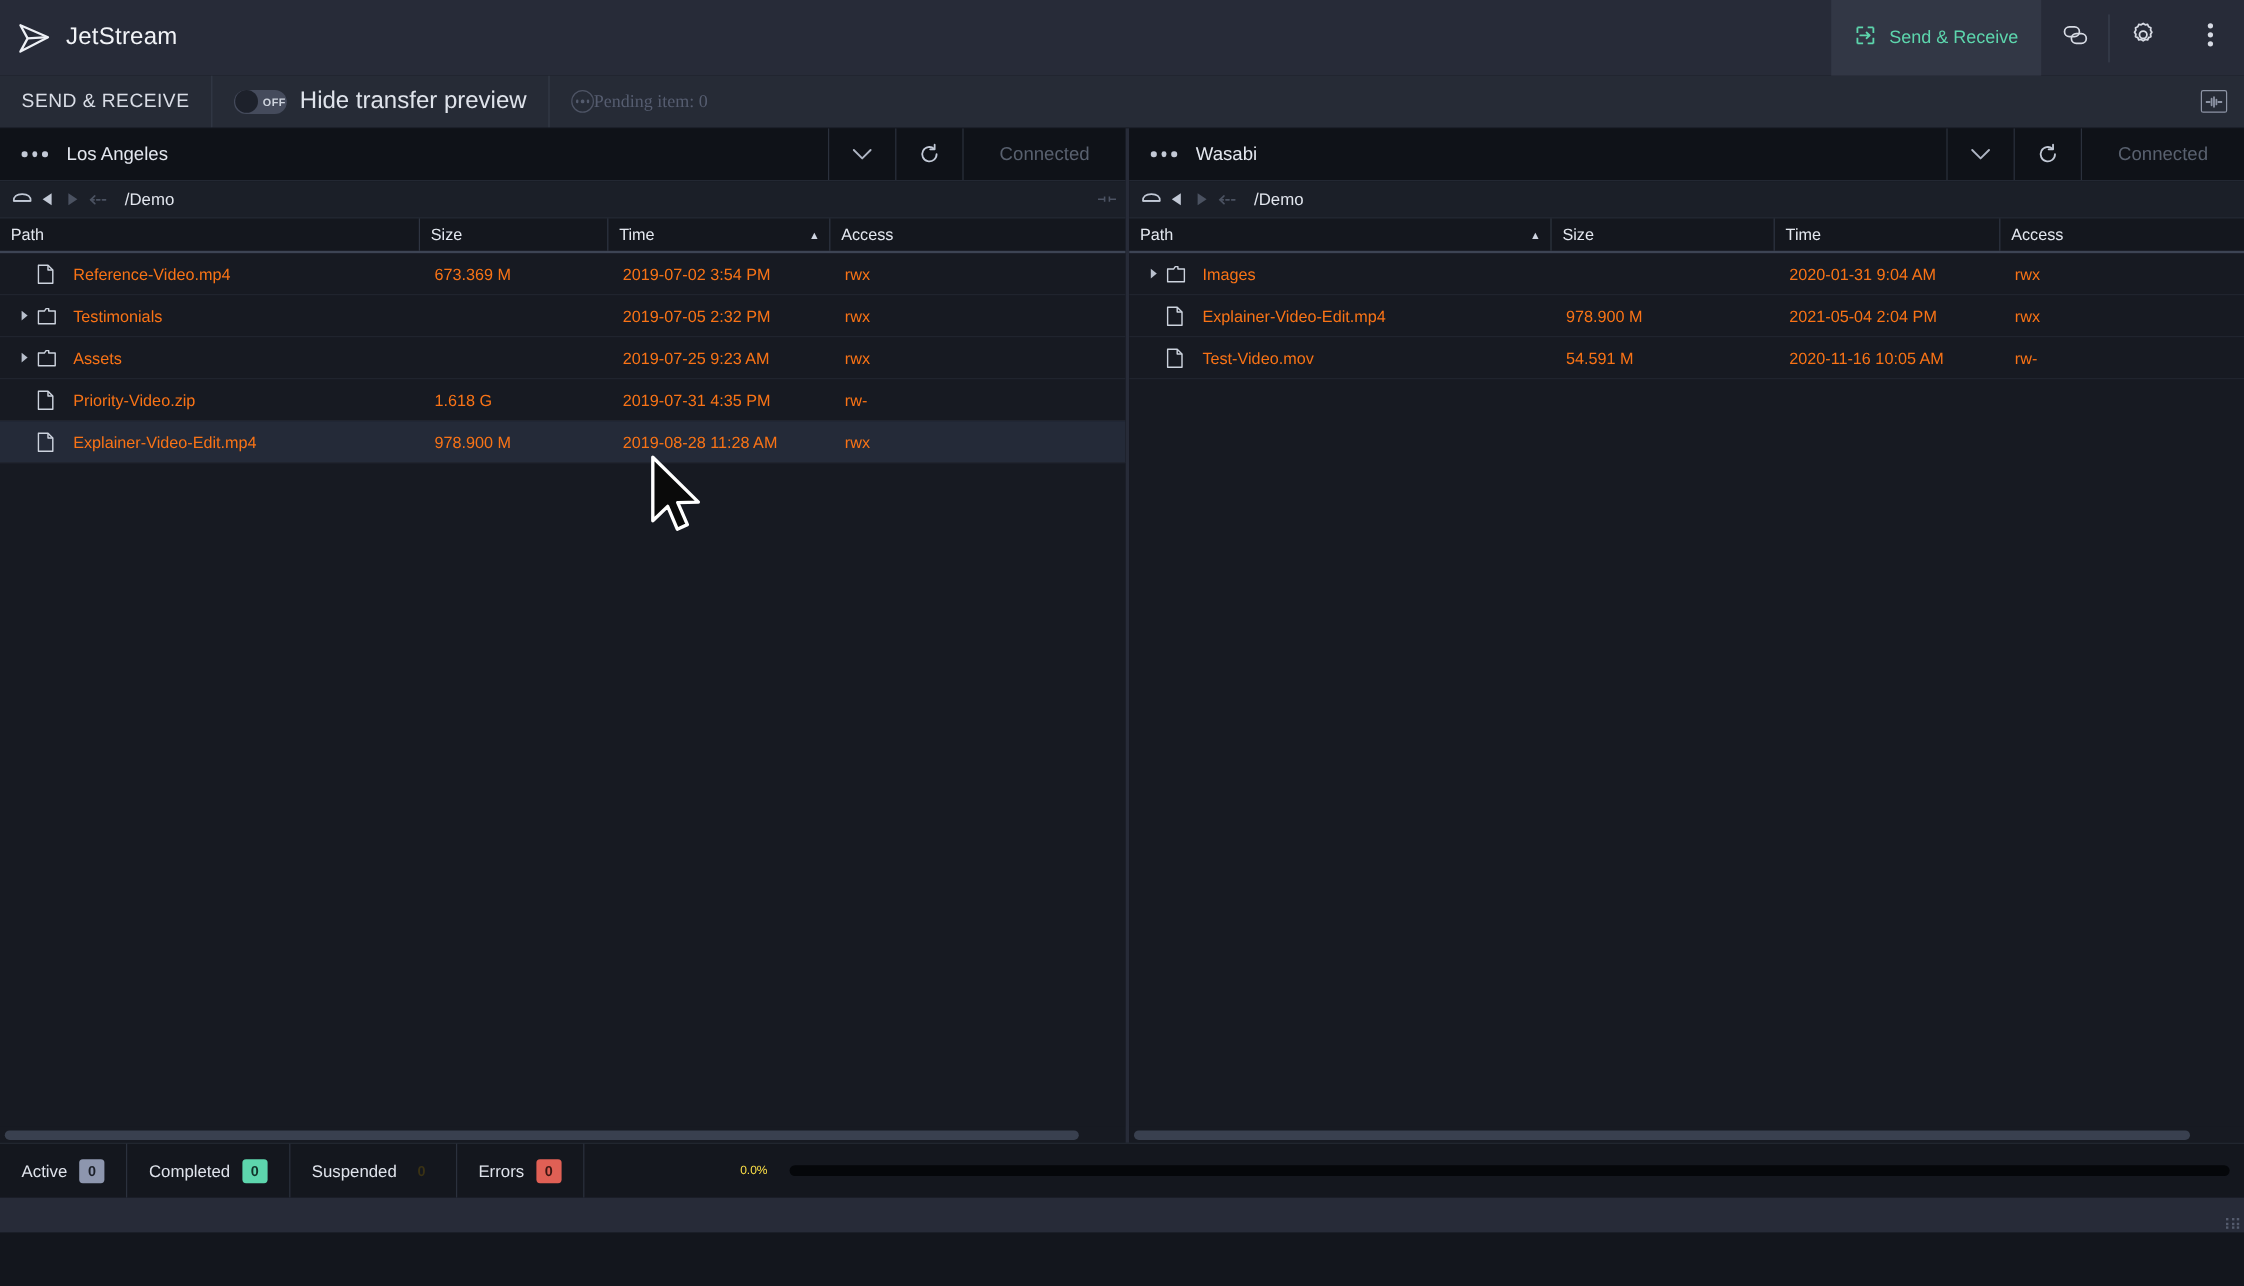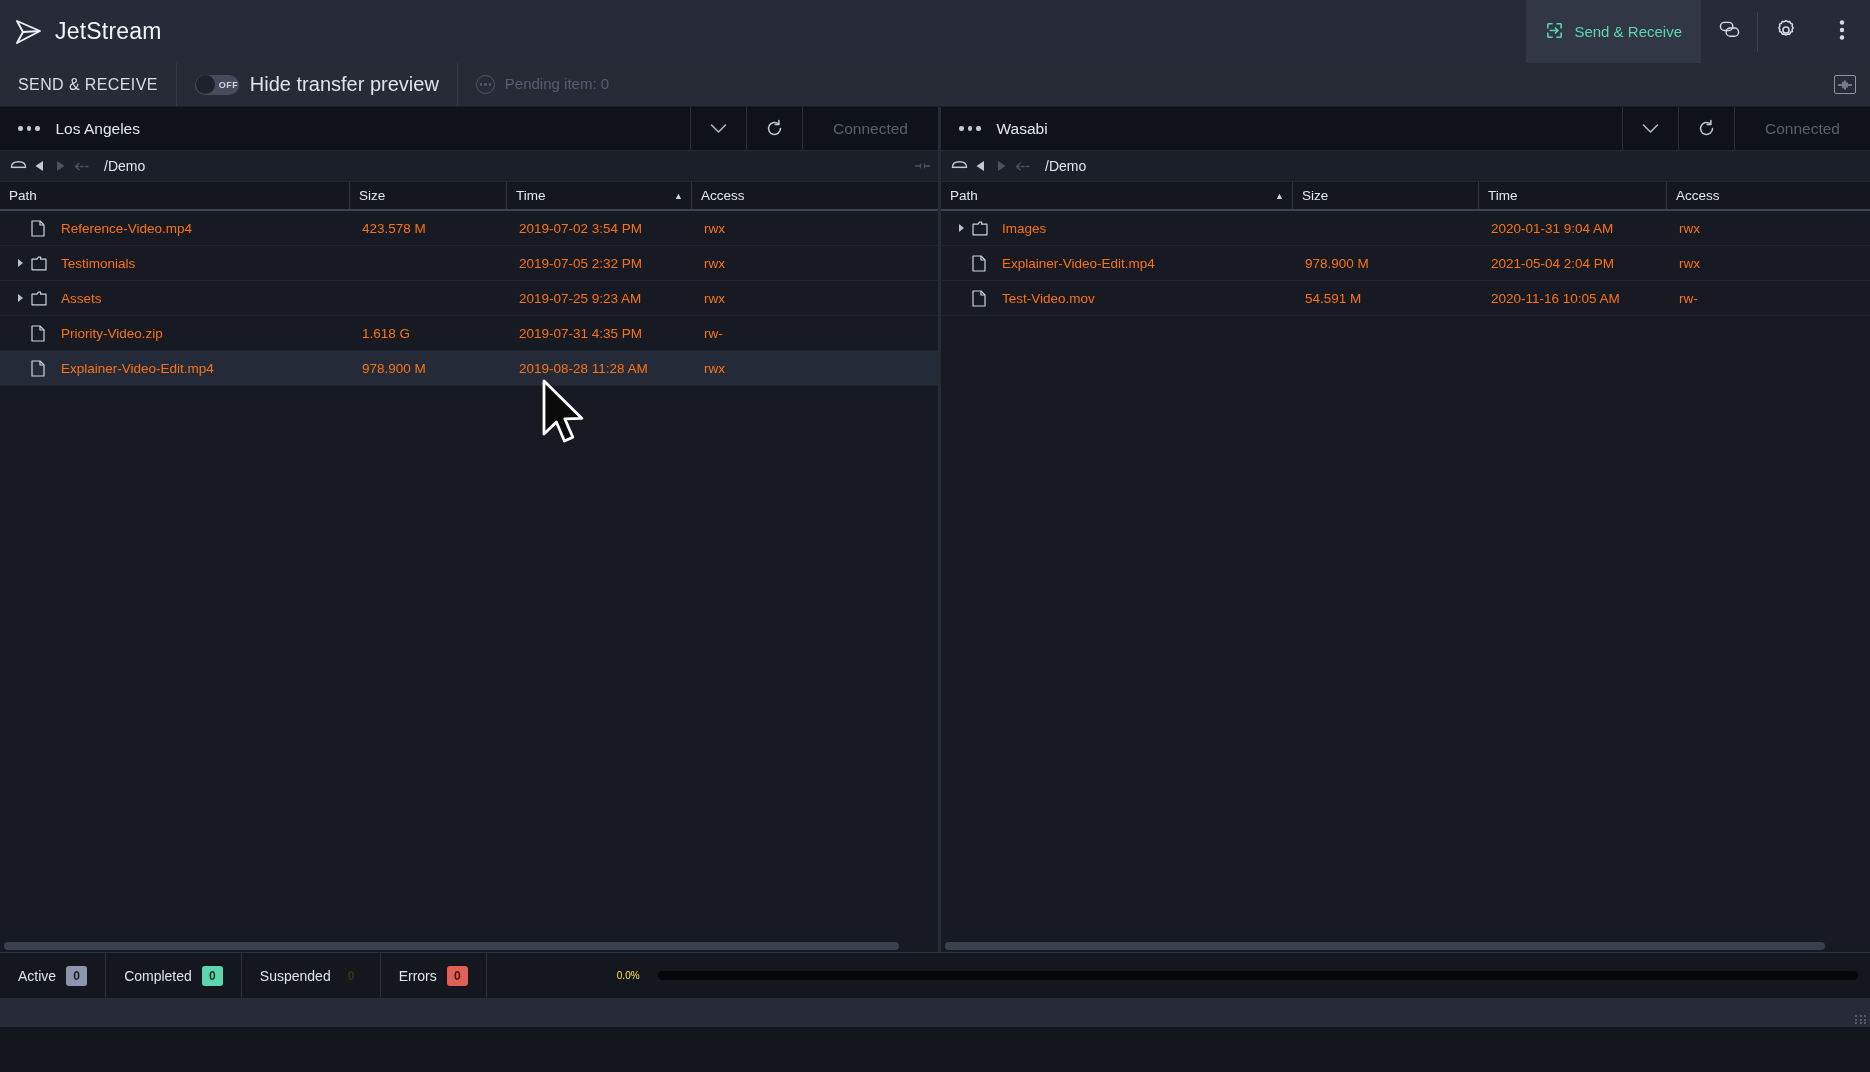--- a/index.html
+++ b/index.html
@@ -11,21 +11,21 @@
     -webkit-font-smoothing:antialiased;
   }
 
   
   .topnav {
     height:63px; background:#272b38; display:flex; align-items:center;
     position:relative;
   }
   .brand { display:flex; align-items:center; padding-left:14px; gap:11px; }
   .brand-logo { width:30px; height:30px; display:block; }
-  .brand-name { font-size:23px; color:#f1f3f7; letter-spacing:.2px; }
+  .brand-name { font-size:20px; color:#f1f3f7; letter-spacing:.2px; }
   .nav-right { margin-left:auto; display:flex; align-items:center; height:100%; }
   .nav-item {
     display:flex; align-items:center; gap:10px; height:100%;
     padding:0 19px; font-size:15px; color:#d7dbe4; cursor:pointer;
   }
   .nav-item.active { background:#323745; color:#5dd6ad; }
   .nav-item.active svg { stroke:#5dd6ad; }
   .nav-icon-btn {
     display:flex; align-items:center; justify-content:center;
     height:100%; width:56px; cursor:pointer;
@@ -53,21 +53,21 @@
   }
   .toggle-knob {
     width:19px; height:19px; border-radius:50%; background:#1d212b;
     margin-left:1px; flex:none;
   }
   .toggle-text {
     font-size:9px; font-weight:bold; color:#cfd4de; letter-spacing:.5px;
     margin-left:4px;
   }
   .subbar-label { font-size:20px; color:#dfe3eb; white-space:nowrap; }
-  .pending { display:flex; align-items:flex-start; gap:10px; padding:0 18px; }
+  .pending { display:flex; align-items:flex-end; padding:0 18px;font-family:Liberation Serif, serif; }
   .pending-icon {
     width:19px; height:19px; border-radius:50%; border:1.5px solid #4e5465;
     display:flex; align-items:center; justify-content:center; gap:2px;
   }
   .pending-icon i { width:2.5px; height:2.5px; border-radius:50%; background:#545b6d; display:block; }
   .pending-text { font-size:15px; color:#565d70; white-space:nowrap; }
   .subbar-right { margin-left:auto; padding-right:14px; display:flex; align-items:center; }
   .frame-icon {
     width:22px; height:19px; border:1.8px solid #8d94a5; border-radius:2px;
     display:flex; align-items:center; justify-content:center; cursor:pointer;
@@ -342,21 +342,21 @@
           <div class="td name" style="width: 350px;">
             <span class="expander"></span>
             <span class="ficon">
               <svg width="14" height="17" viewBox="0 0 14 17" fill="none" stroke="#cdd3de" stroke-width="1.2" stroke-linejoin="round">
                 <path d="M1 1 H9 L13 5 V16 H1 Z"></path>
                 <path d="M9 1 V5 H13"></path>
               </svg>
             </span>
             <span>Reference-Video.mp4</span>
           </div>
-          <div class="td" style="width: 157px; padding-left: 12px;">423.578 M</div>
+          <div class="td" style="width: 157px; padding-left: 12px;">673.369 M</div>
           <div class="td" style="width: 185px; padding-left: 12px;">2019-07-02 3:54 PM</div>
           <div class="td" style="flex: 1 1 0%; padding-left: 12px;">rwx</div>
         </div>
         <div class="trow">
           <div class="td name" style="width: 350px;">
             <span class="expander">
               <span></span>
             </span>
             <span class="ficon">
               <svg width="16" height="15" viewBox="0 0 16 15" fill="none" stroke="#cdd3de" stroke-width="1.2" stroke-linejoin="round">

